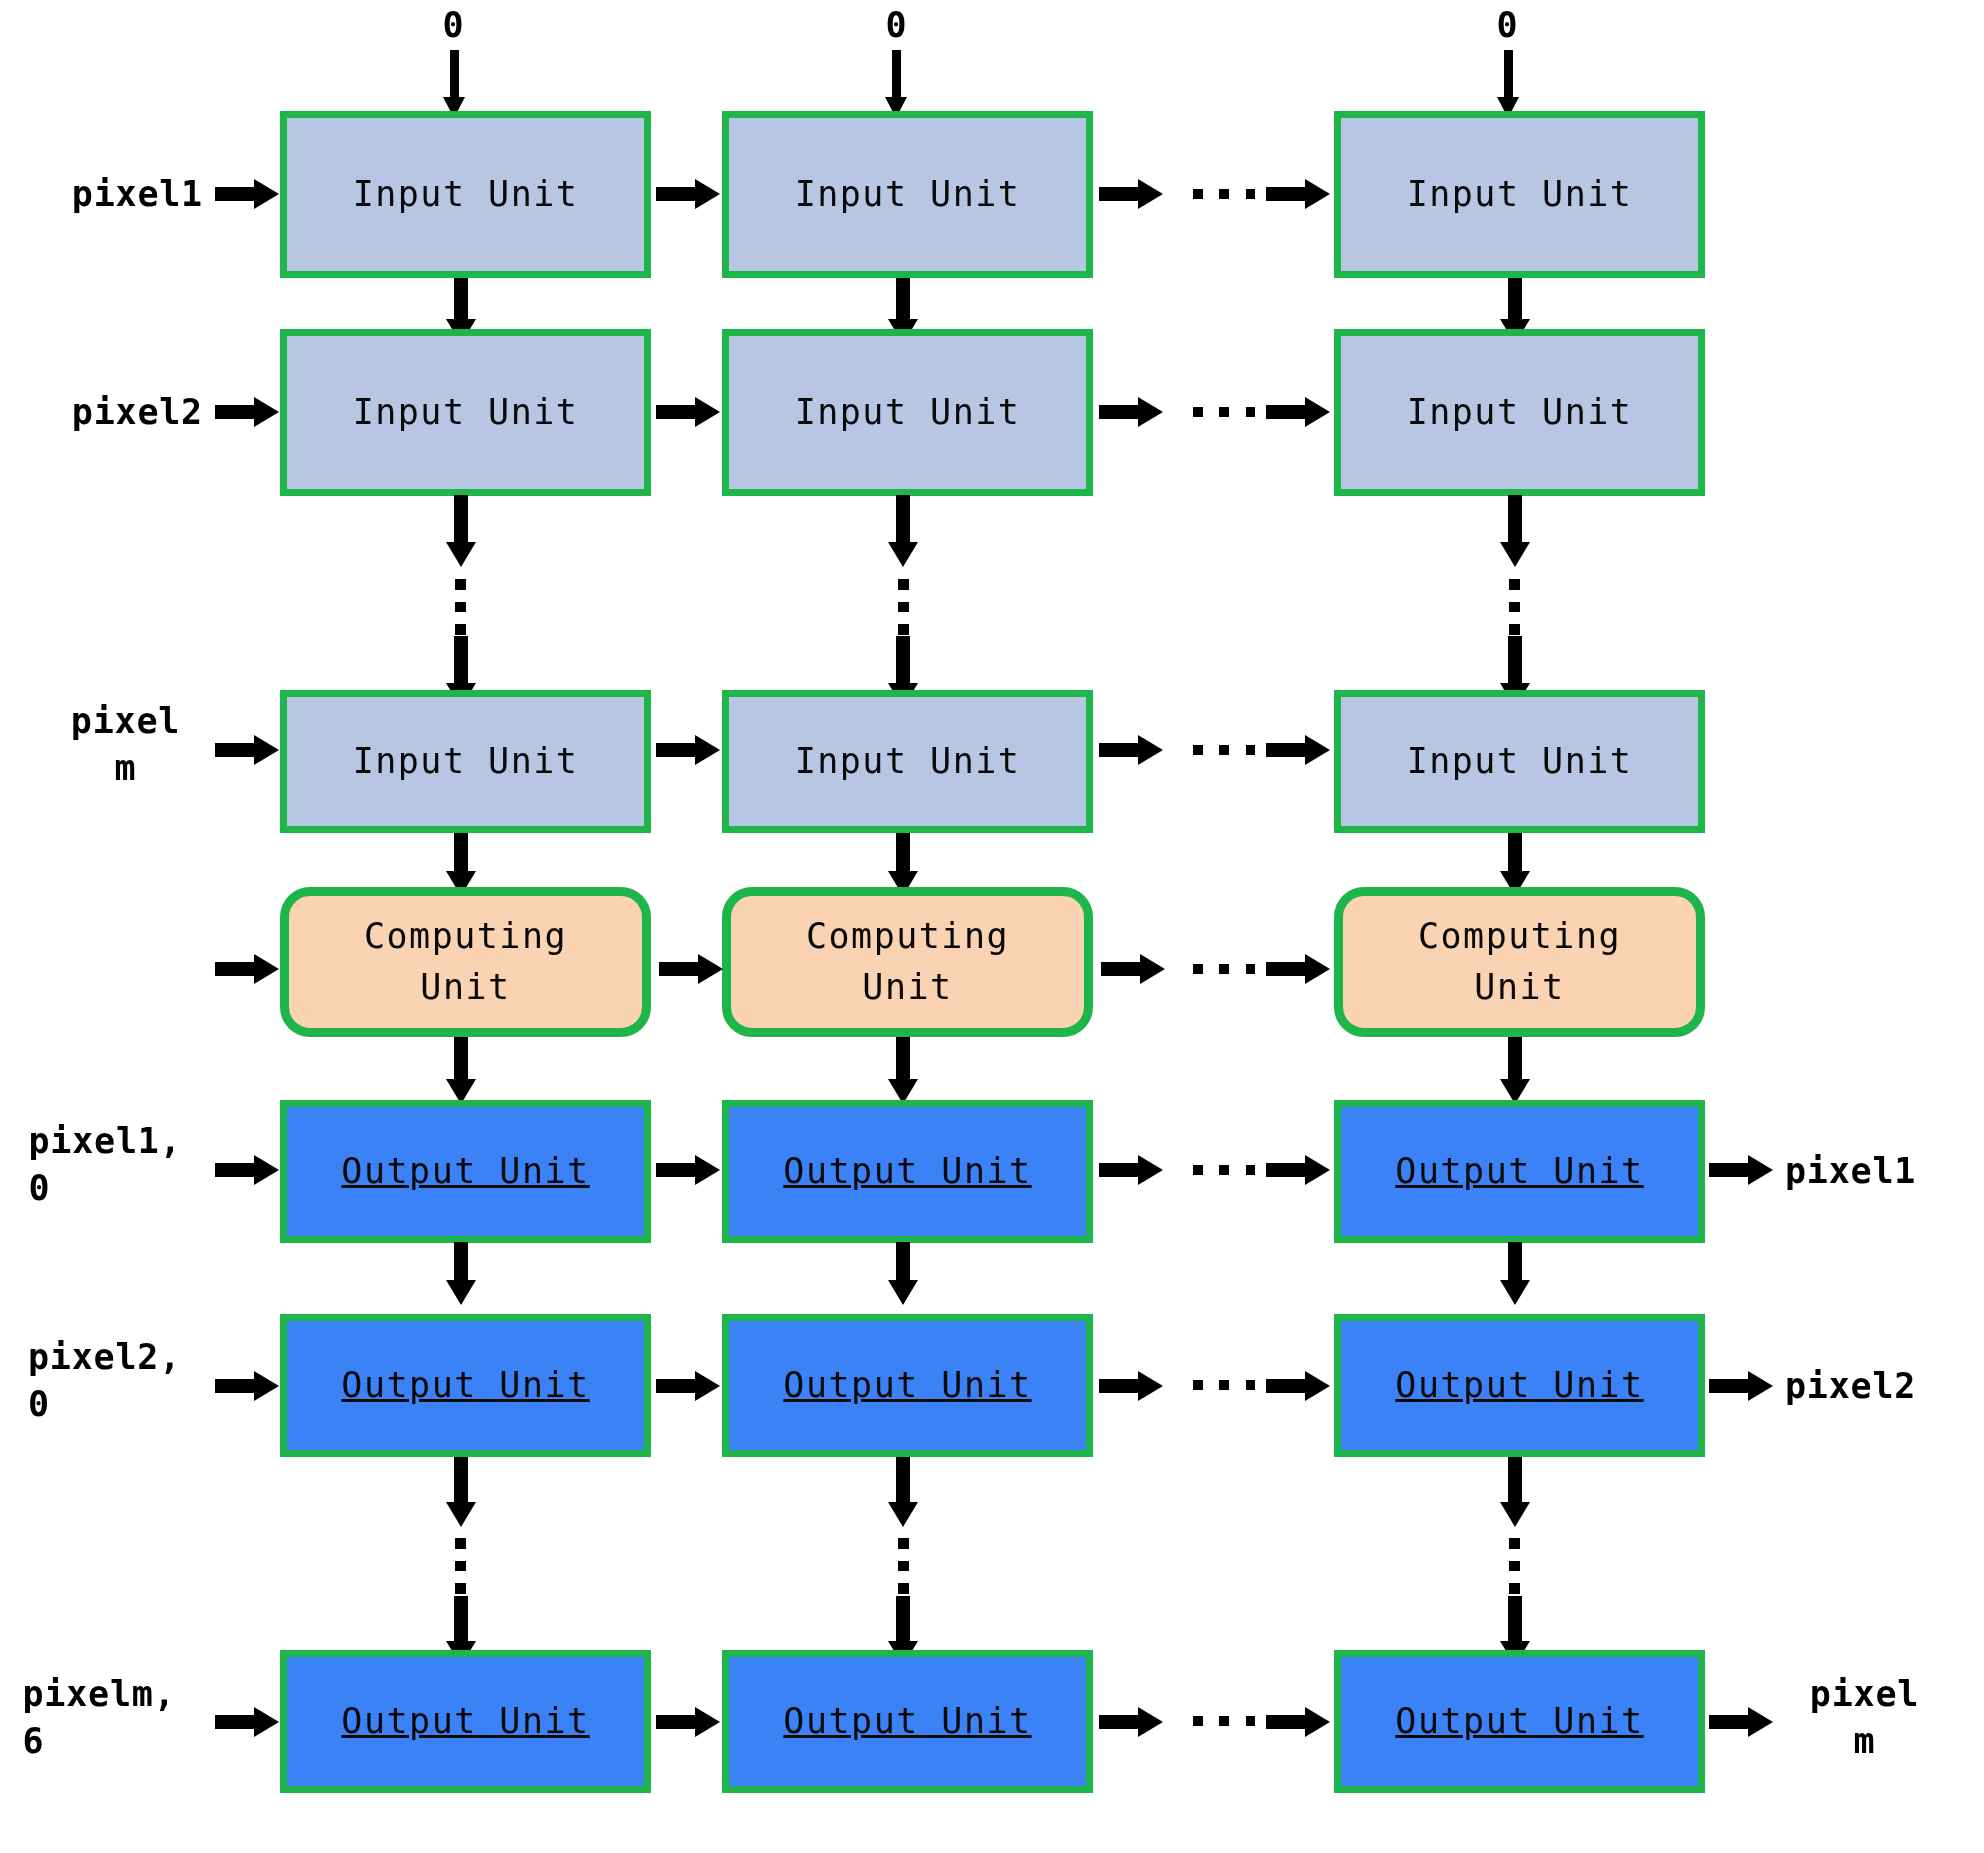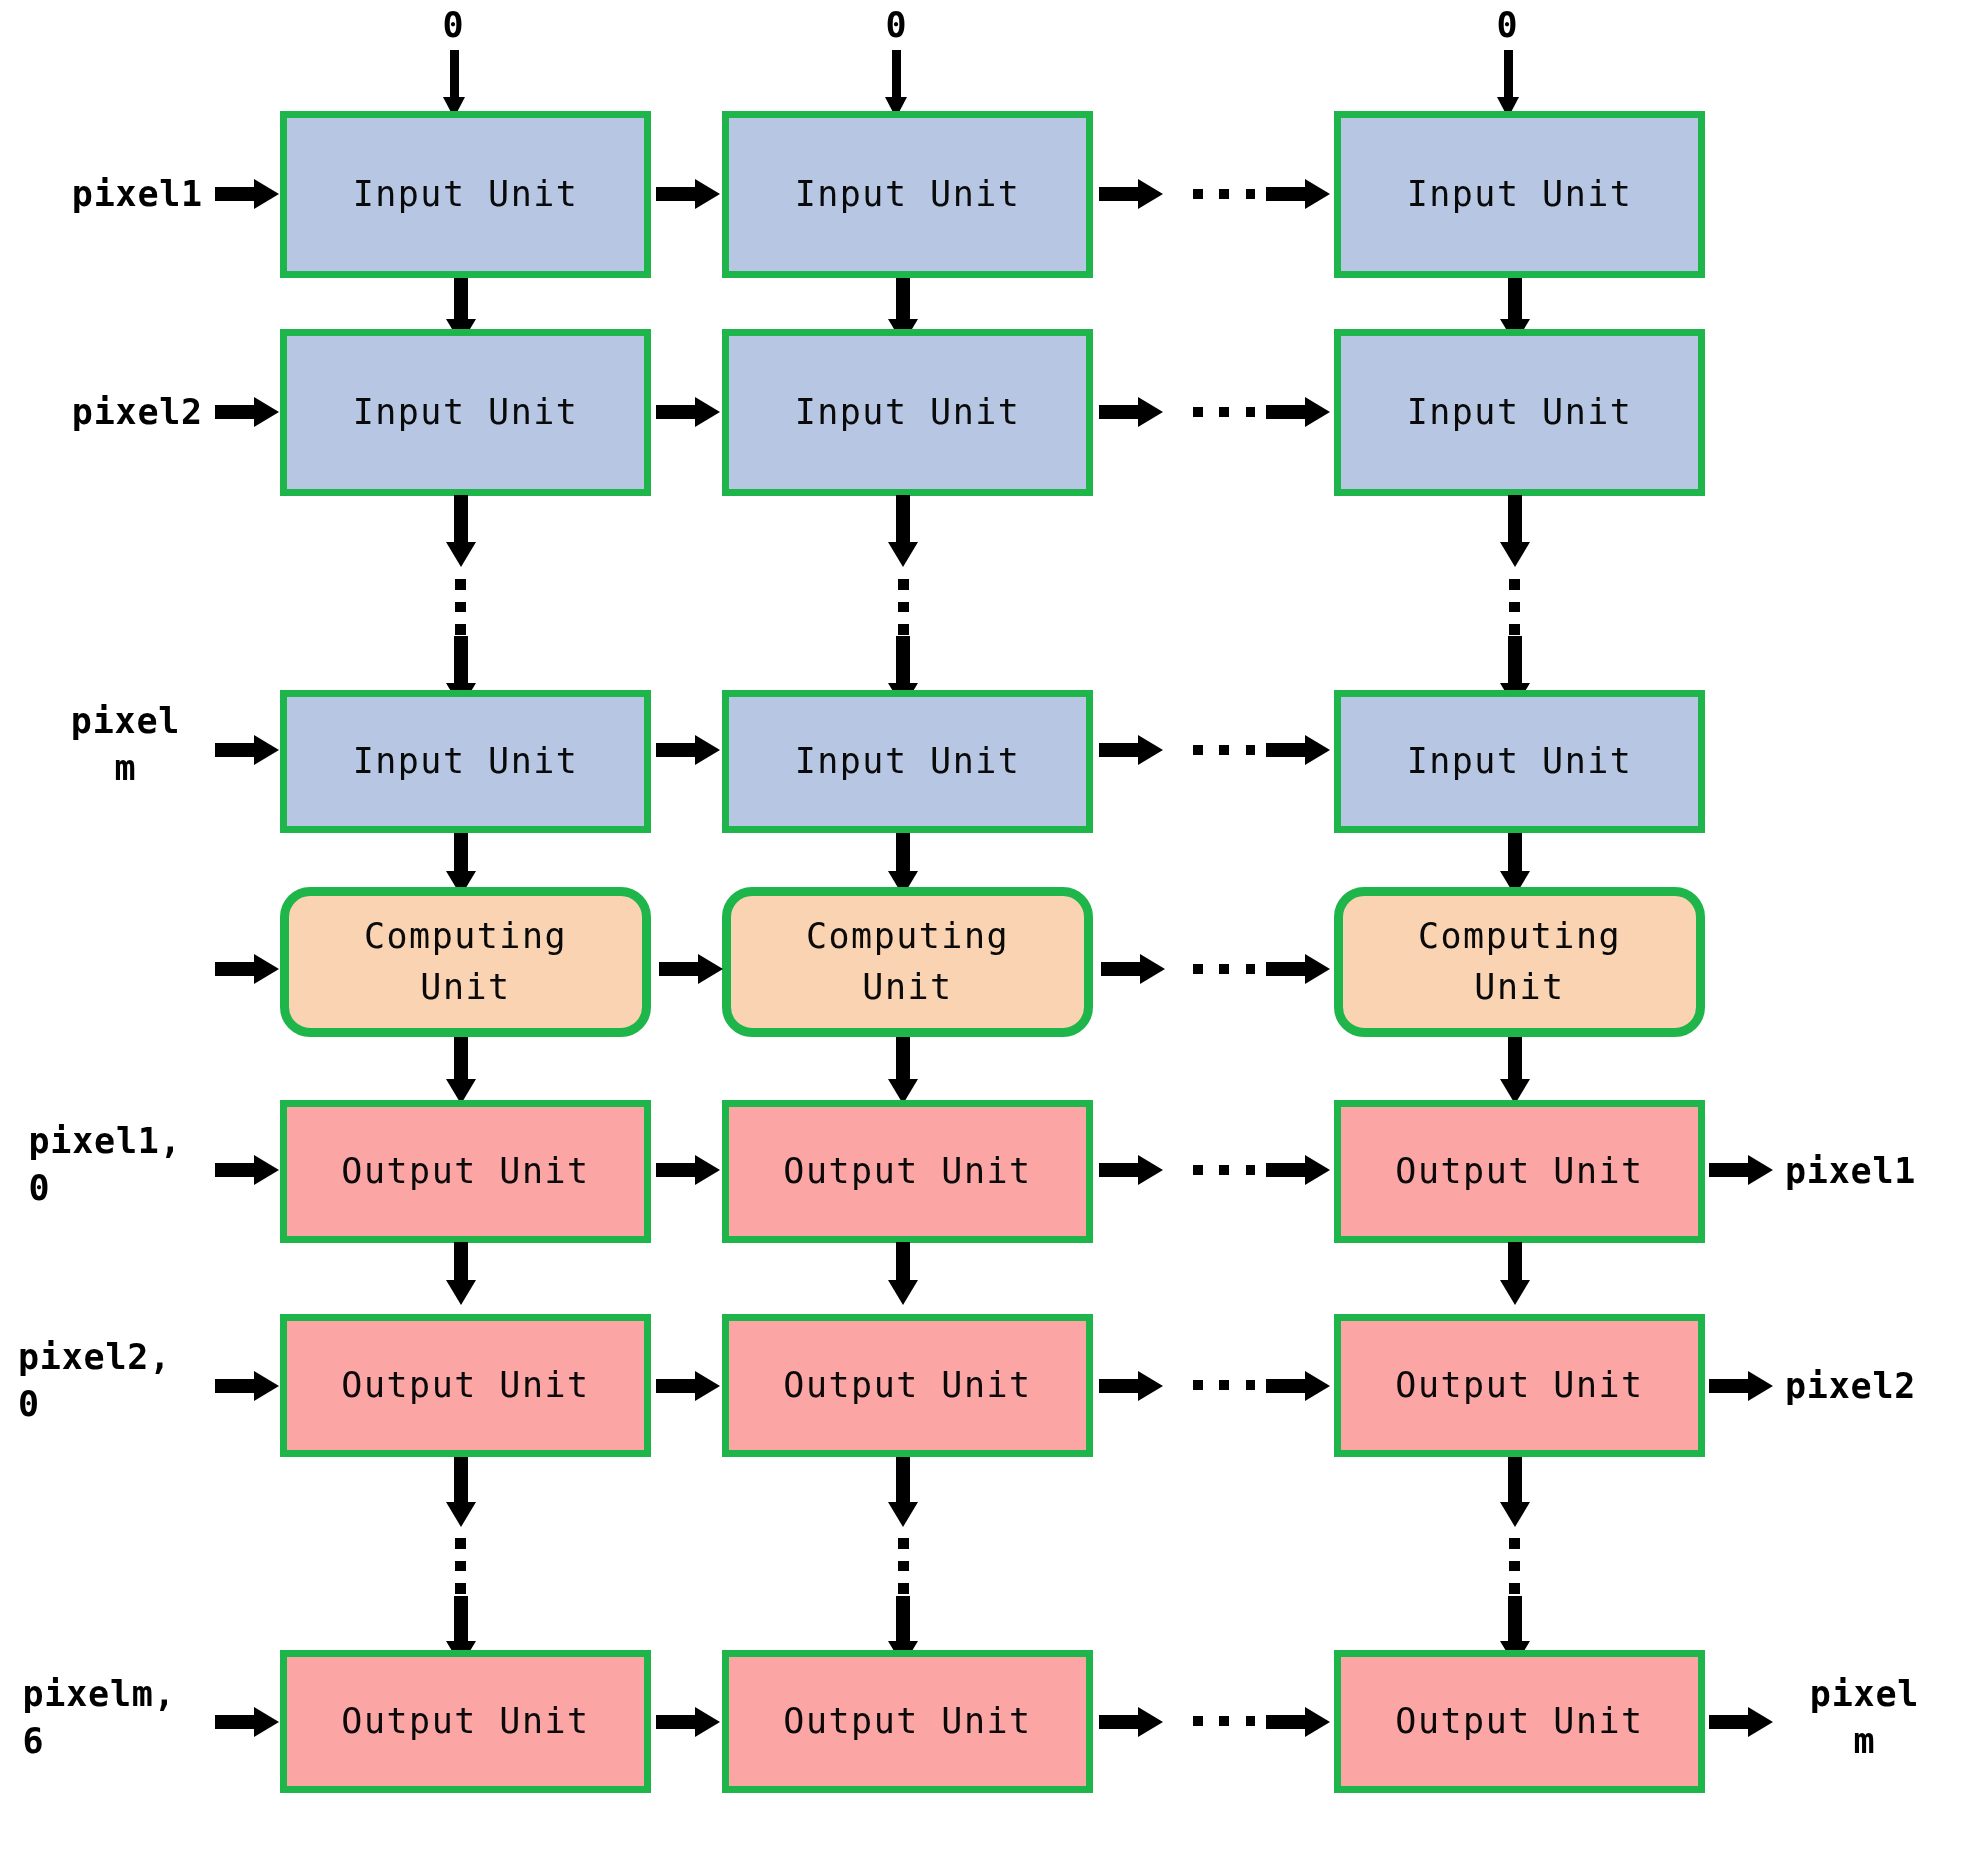--- a/index.html
+++ b/index.html
@@ -24,21 +24,21 @@
     align-items:center;
     justify-content:center;
     text-align:center;
     color:#0a0a0a;
     font-size:35px;
     letter-spacing:1.5px;
     line-height:1.45;
     white-space:pre-line;
   }
   .unit.input  { background:#B6C6E3; }
-  .unit.output { background:#fca5a5; }
+  .unit.output { background:#3b82f6;text-decoration:underline; }
   .unit.compute{
     background:#F9D3B2;
     border-width:9.8px;
     border-radius:30px;
   }
 
   
   .lbl{
     position:absolute;
     color:#000;
@@ -382,21 +382,21 @@
   </div>
   <div class="arrow-v" style="left:1515px;top:1242px;">
     <div class="shaft" style="height:38px;"></div>
       <div class="head" style="top:38px;"></div>
   </div>
 
   <div class="unit output" style="left:280px;top:1314px;width:371px;height:143px;">Output Unit</div>
   <div class="unit output" style="left:722px;top:1314px;width:371px;height:143px;">Output Unit</div>
   <div class="unit output" style="left:1334px;top:1314px;width:371px;height:143px;">Output Unit</div>
 
-  <div class="lbl l" style="left:18px;top:1334px;width:218px;">pixel2,
+  <div class="lbl l" style="left:28px;top:1334px;width:218px;">pixel2,
 0</div>
   <div class="arrow-h" style="left:215px;top:1386px;">
     <div class="shaft" style="width:39px;"></div>
       <div class="head" style="left:39px;"></div>
   </div>
   <div class="arrow-h" style="left:656px;top:1386px;">
     <div class="shaft" style="width:39px;"></div>
       <div class="head" style="left:39px;"></div>
   </div>
   <div class="arrow-h" style="left:1099px;top:1386px;">

